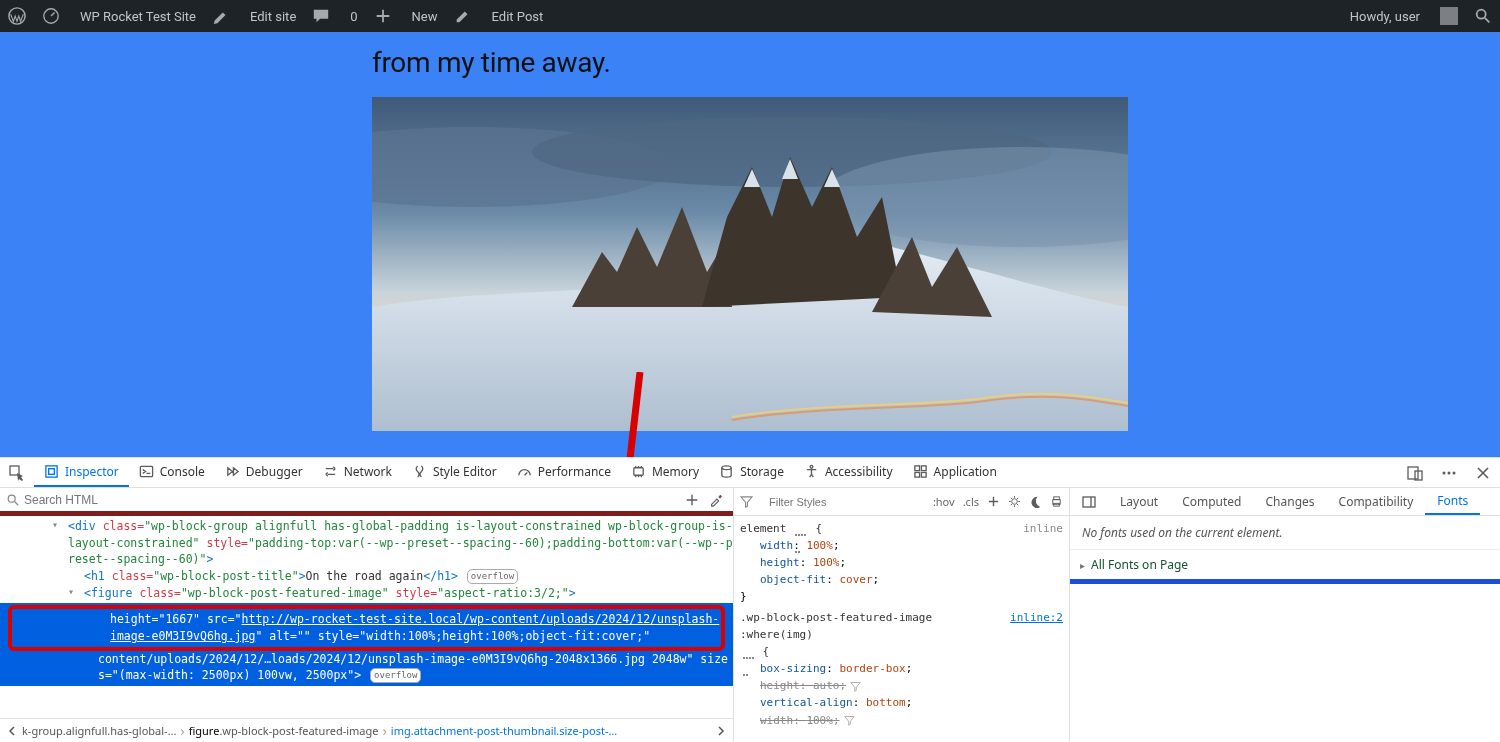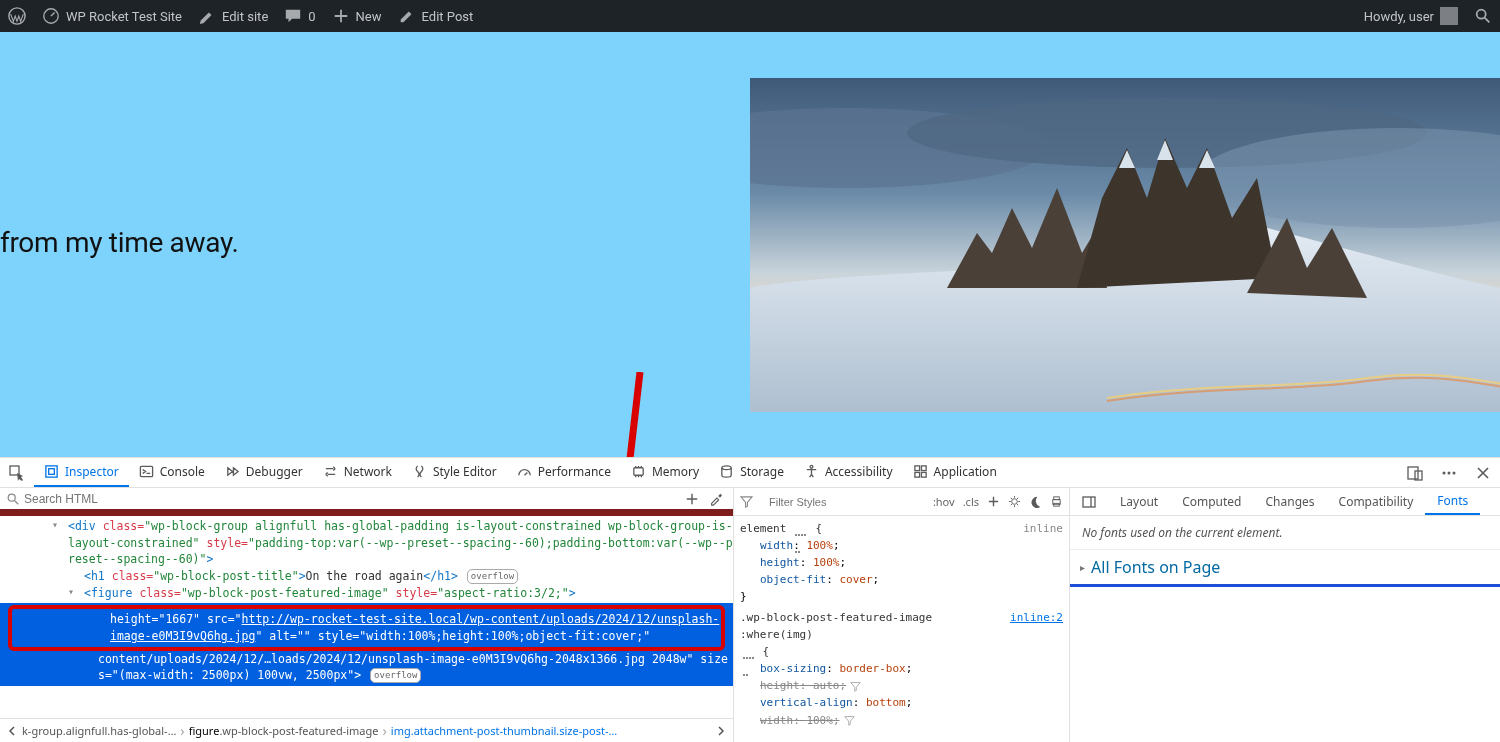--- a/index.html
+++ b/index.html
@@ -2,43 +2,43 @@
 <html><head>
 <meta charset="utf-8">
 <style>
   * { box-sizing: border-box; margin: 0; padding: 0; }
   body { font-family: -apple-system, "Segoe UI", Roboto, sans-serif; font-size: 13px; overflow: hidden; width: 1500px; height: 742px; background: #fff; }
 
   
   .wp-adminbar { height: 32px; background: #1d2327; color: #c3c4c7; display: flex; align-items: stretch; font-size: 13px; }
   .wp-adminbar .left { display: flex; align-items: stretch; }
   .wp-adminbar .right { margin-left: auto; display: flex; align-items: stretch; }
-  .wp-item { display: flex; align-items: center; padding: 8px 8px; gap: 6px; color: #c3c4c7; cursor: pointer; }
+  .wp-item { display: flex; align-items: center; padding: 8px 8px; gap: 20px; color: #c3c4c7; cursor: pointer; }
   .wp-item svg { width: 18px; height: 18px; fill: #a7aaad; }
   .wp-avatar { width: 18px; height: 18px; background: #7c7f84; }
 
   
-  .page-content { height: 425px; overflow: hidden; background: #7dd3fc; position: relative; display: flex; align-items: center; }
+  .page-content { height: 425px; overflow: hidden; background: #3b82f6; position: relative; display: flex; flex-direction: column; align-items: center; }
   .body-text { font-size: 28px; color: #111; width: 756px; margin-left: auto; margin-right: auto; padding: 14px 0 18px; font-weight: 400; letter-spacing: -0.3px; }
   .featured { width: 756px; height: 334px; margin: 0 auto; position: relative; overflow: hidden; }
   .featured svg { width: 100%; height: 100%; display: block; }
 
   
   .devtools { height: 285px; background: #fff; border-top: 1px solid #e0e0e0; display: flex; flex-direction: column; font-family: system-ui, sans-serif; font-size: 12px; }
   .dt-tabs { height: 30px; display: flex; align-items: stretch; border-bottom: 1px solid #e0e0e0; }
   .dt-tab-icon { width: 34px; display: flex; align-items: center; justify-content: center; cursor: pointer; color: #5b5b5b; }
   .dt-tab-icon svg { width: 16px; height: 16px; }
   .dt-tab { display: flex; align-items: center; padding: 0 10px; gap: 6px; color: #333; cursor: pointer; border-bottom: 2px solid transparent; }
   .dt-tab.active { color: #0074e8; border-bottom-color: #0074e8; }
   .dt-tab svg { width: 15px; height: 15px; }
   .dt-tabs-right { margin-left: auto; display: flex; align-items: stretch; }
 
   .dt-body { flex: 1; display: flex; min-height: 0; }
   .dt-html { width: 734px; display: flex; flex-direction: column; border-right: 1px solid #e0e0e0; }
-  .dt-html-toolbar { height: 28px; display: flex; align-items: center; padding: 0 6px; border-bottom: 7px solid #7f1d1d; gap: 4px; }
+  .dt-html-toolbar { height: 28px; display: flex; align-items: center; padding: 0 6px; border-bottom: 5px solid #7f1d1d; gap: 4px; }
   .dt-html-toolbar input { border: none; outline: none; flex: 1; font-size: 12px; color: #888; }
   .dt-html-toolbar .tb-right { margin-left: auto; display: flex; gap: 10px; padding-right: 4px; }
   .dt-html-toolbar svg { width: 14px; height: 14px; color: #5b5b5b; }
 
   .dt-tree { flex: 1; overflow: hidden; font-family: Menlo, Consolas, monospace; font-size: 11.5px; line-height: 1.45; padding: 2px 0 0 0; position: relative; }
   .tree-line { white-space: pre-wrap; word-break: break-all; padding-left: 58px; text-indent: 0; }
   .tree-line .twisty { position: absolute; margin-left: -16px; color: #888; cursor: pointer; font-size: 10px; }
   .tag { color: #1176c9; }
   .attr-n { color: #d73a49; }
   .attr-v { color: #22863a; }
@@ -81,21 +81,21 @@
   .css-icon { display:inline-block; width:12px; height:10px; vertical-align:middle; margin: 0 2px; }
   .css-icon span { display:inline-block; width:2px; height:2px; background:#888; margin:0.5px; }
 
   
   .dt-side { flex: 1; display: flex; flex-direction: column; }
   .side-tabs { height: 28px; display: flex; align-items: flex-end; border-bottom: 1px solid #e0e0e0; font-size: 12px; }
   .side-tab { padding: 0 12px; height: 100%; display: flex; align-items: center; color: #555; cursor: pointer; }
   .side-tab.active { color: #0074e8; border-bottom: 2px solid #0074e8; }
   .side-tab svg { width: 14px; height: 14px; margin-right: 0; }
   .side-body { padding: 8px 12px; font-size: 12px; color: #555; }
-  .side-acc { display: flex; align-items: center; padding: 6px 10px; border-top: 1px solid #eee; border-bottom: 3px solid #1d4ed8; font-size: 16px; cursor: pointer; color: #0369a1; }
+  .side-acc { display: flex; align-items: center; padding: 6px 10px; border-top: 1px solid #eee; border-bottom: 5px solid #1d4ed8; font-size: 12px; cursor: pointer; color: #14532d; }
   .side-acc::before { content: "▸"; margin-right: 6px; color: #777; font-size: 10px; }
 
   
   .arrow { position: absolute; pointer-events: none; z-index: 50; }
 </style>
 </head>
 <body>
 
 <div class="wp-adminbar">
   <div class="left">

